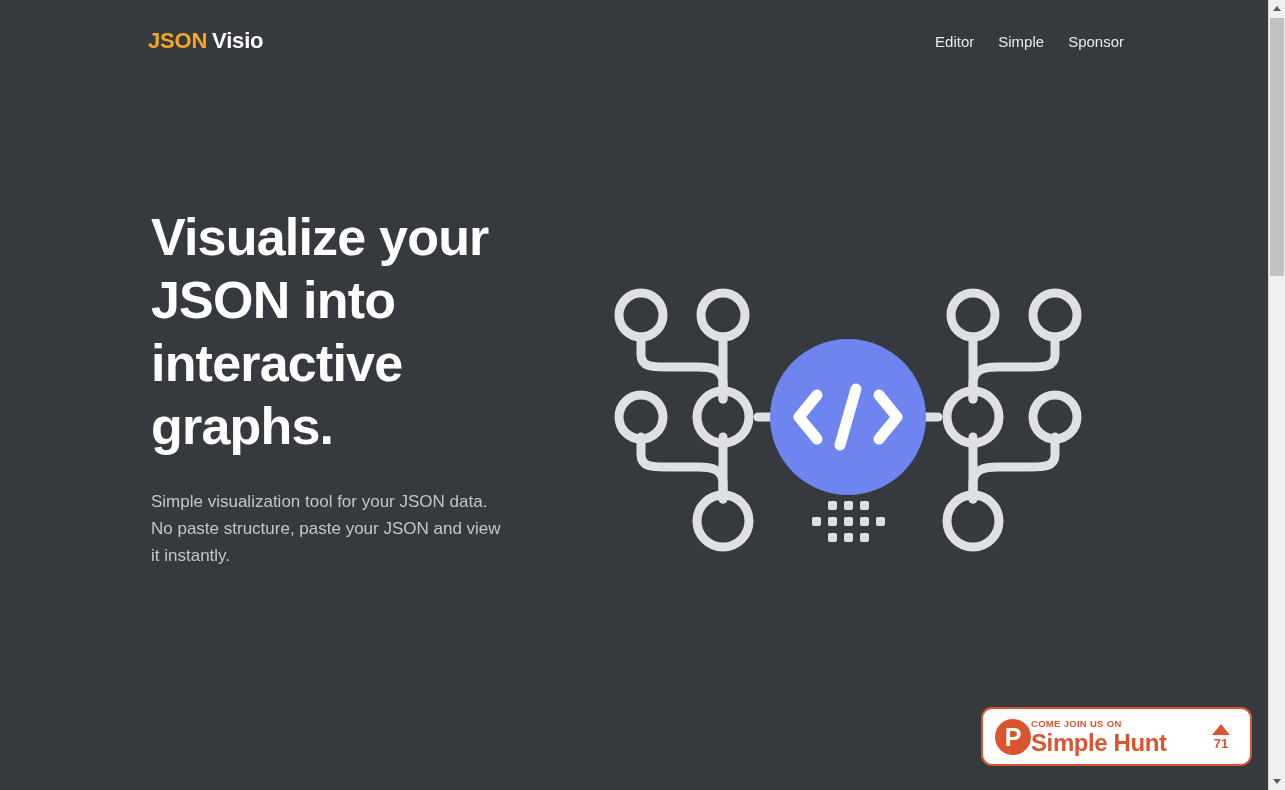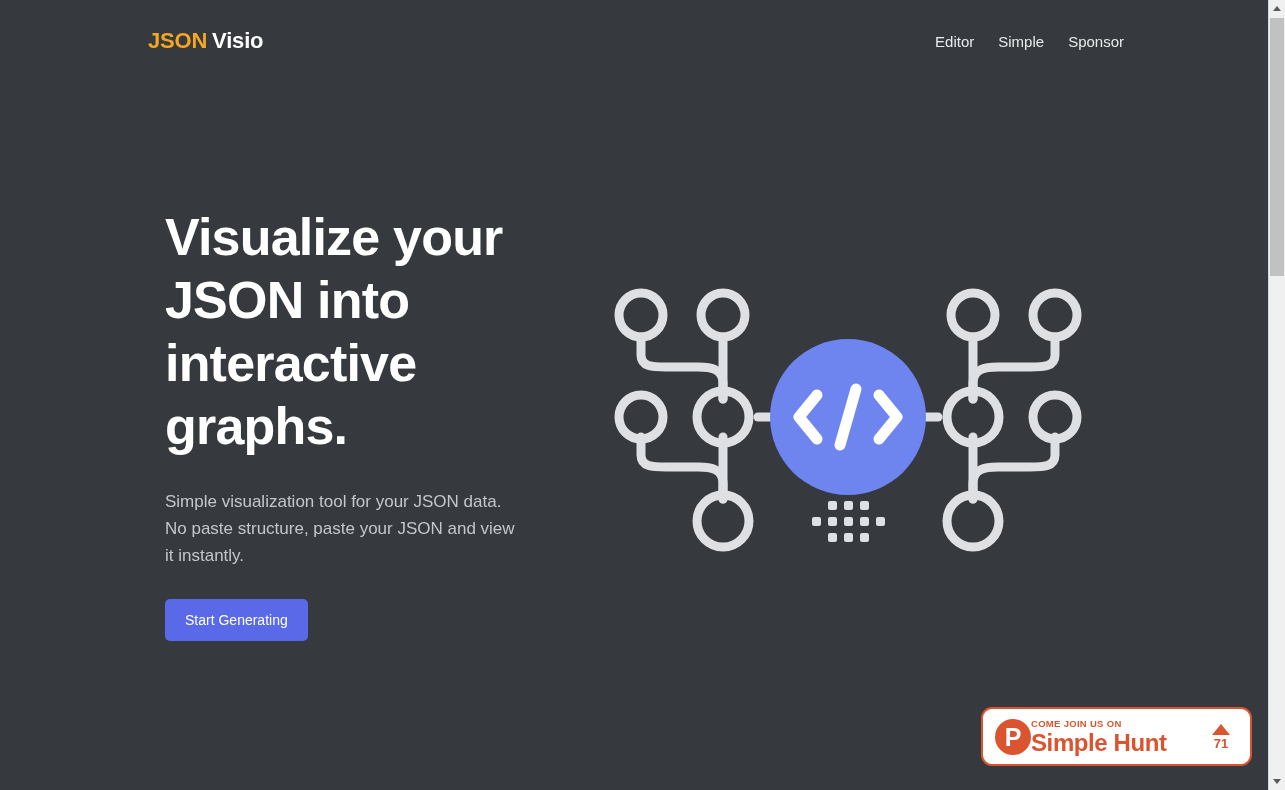--- a/index.html
+++ b/index.html
@@ -70,21 +70,21 @@
     position: absolute;
     top: 82px; left: 0;
     width: 1268px;
     height: 600px;
     display: flex;
     align-items: flex-start;
   }
 
   .hero-copy {
     position: absolute;
-    left: 165px;
+    left: 151px;
     top: 124px;
     width: 400px;
   }
 
   .hero-title {
     font-size: 52px;
     line-height: 63px;
     font-weight: bold;
     color: #ffffff;
     letter-spacing: -0.8px;
@@ -244,21 +244,20 @@
       <a class="nav-link">Simple</a>
       <a class="nav-link">Sponsor</a>
     </nav>
   </header>
 
   <section class="hero">
 
     <div class="hero-copy">
       <h1 class="hero-title">Visualize your JSON into interactive graphs.</h1>
       <p class="hero-sub">Simple visualization tool for your JSON data. No paste structure, paste your JSON and view it instantly.</p>
-      <button class="cta-button">Start Generating</button>
     </div>
 
     <div class="hero-graphic">
       <svg width="500" height="280" viewBox="0 0 500 280" xmlns="http://www.w3.org/2000/svg">
         <g fill="none" stroke="#dee0e3" stroke-width="9" stroke-linecap="round">
 
           <path d="M 43 60 L 43 78 C 43 90 55 90 68 90 L 100 90 C 113 90 125 92 125 106 L 125 122"></path>
 
           <path d="M 125 60 L 125 122"></path>
 

